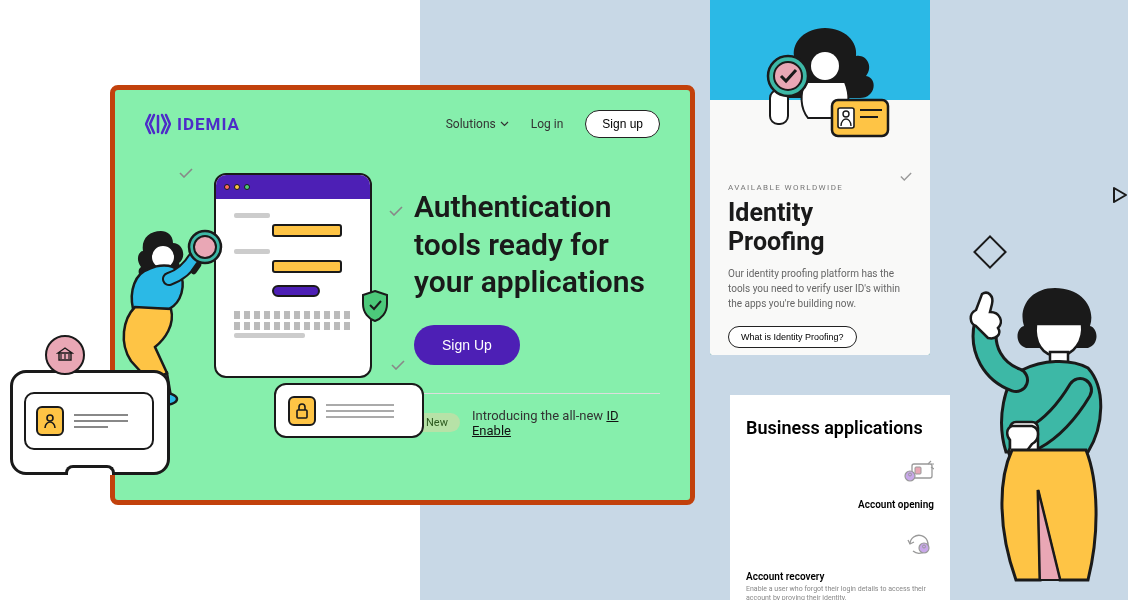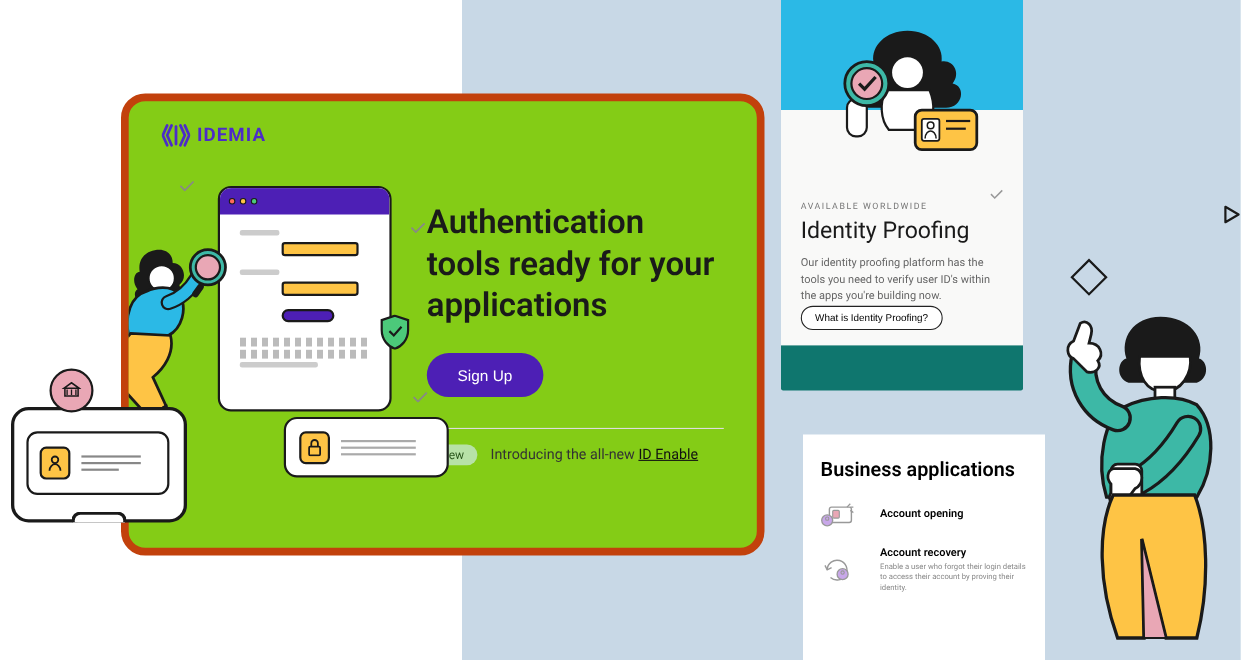--- a/index.html
+++ b/index.html
@@ -12,23 +12,23 @@
 }
 .bg-lightblue {
   position:absolute;
   top:0; left:420px; width:708px; height:600px;
   background:#c8d8e6;
 }
 .main-card {
   position:absolute;
   left:110px; top:85px;
   width:585px; height:420px;
-  background:#84cc16;
-  border:7px solid #c2410c;
-  border-radius:22px;
+  background:#86efac;
+  border:5px solid #c2410c;
+  border-radius:8px;
   overflow:hidden;
 }
 .nav {
   display:flex;
   align-items:center;
   justify-content:space-between;
   padding:20px 30px 10px 30px;
 }
 .logo {
   display:flex; align-items:center; gap:6px;
@@ -40,21 +40,22 @@
 .nav-btn {
   border:1.5px solid #222;
   border-radius:18px;
   padding:6px 16px;
   font-size:12px;
   background:#fff;
   cursor:pointer;
 }
 .hero-row {
   display:flex;
-  padding:20px 30px 0 6px;
+  padding:20px 30px 0 24px;
+  gap:10px;
 }
 .hero-illus {
   flex:0 0 265px;
   position:relative;
   height:300px;
 }
 .hero-text {
   flex:1;
   padding-top:20px;
 }
@@ -98,32 +99,32 @@
   border-radius:0 0 2px 2px;
   overflow:hidden;
 }
 .card2-top {
   background:#2bb9e6;
   height:100px;
   position:relative;
 }
 .card2-body { padding:18px 18px 14px 18px; background:#f9f9f8;}
 .eyebrow { font-size:8px; letter-spacing:1.4px; color:#777; margin-bottom:6px; margin-top:65px;}
-.card2 h2 { font-size:21px; font-weight:400; color:#1a1a1a; margin-bottom:10px;}
-.card2 p { font-size:10px; line-height:1.5; color:#666; }
+.card2 h2 { font-size:25px; font-weight:700; color:#1a1a1a; margin-bottom:10px;}
+.card2 p { font-size:10px; line-height:1.5; color:#666; margin-bottom:14px;}
 .card2 .nav-btn { font-size:9px; padding:5px 12px;text-align:right;}
 .card3 {
   position:absolute;
   left:730px; top:395px;
   width:220px; height:205px;
   background:#fff;
   padding:22px 16px 0 16px;
 }
 .card3 h2 { font-size:18px; font-weight:600; line-height:1.2; margin-bottom:18px;}
-.biz-item { display:flex; gap:24px; margin-bottom:16px; align-items:center;}
+.biz-item { display:flex; gap:12px; margin-bottom:16px; align-items:flex-end;flex-direction:column;}
 .biz-icon { width:30px; height:24px; flex:0 0 30px; display:flex; align-items:center; justify-content:center;}
 .biz-item h4 { font-size:10px; font-weight:600; margin-bottom:3px;}
 .biz-item p { font-size:7px; color:#888; line-height:1.4;}
 .deco-diamond {
   position:absolute;
   left:978px; top:240px;
   width:24px; height:24px;
   border:2px solid #1a1a1a;
   transform:rotate(45deg);
 }
@@ -242,20 +243,30 @@
   <div class="nav">
     <div class="logo">
       <svg width="26" height="22" viewBox="0 0 26 22">
         <path d="M5 2 L1 11 L5 20" stroke="#4d2cc8" stroke-width="2.5" fill="none" stroke-linecap="round"></path>
         <path d="M9 2 L5 11 L9 20" stroke="#4d2cc8" stroke-width="2.5" fill="none" stroke-linecap="round"></path>
         <path d="M17 2 L21 11 L17 20" stroke="#4d2cc8" stroke-width="2.5" fill="none" stroke-linecap="round"></path>
         <path d="M21 2 L25 11 L21 20" stroke="#4d2cc8" stroke-width="2.5" fill="none" stroke-linecap="round"></path>
         <line x1="13" y1="3" x2="13" y2="19" stroke="#4d2cc8" stroke-width="2.5" stroke-linecap="round"></line>
       </svg>
       <span>IDEMIA</span>
+    </div>
+    <div class="nav-right">
+      <span class="nav-link">
+        <span>Solutions</span>
+        <svg width="9" height="6" viewBox="0 0 9 6">
+            <path d="M1 1 L4.5 4.5 L8 1" stroke="#333" stroke-width="1.2" fill="none"></path>
+          </svg>
+      </span>
+      <span class="nav-link">Log in</span>
+      <button class="nav-btn">Sign up</button>
     </div>
   </div>
 
   <div class="hero-row">
     <div class="hero-illus">
 
       <div class="form-window">
         <div class="form-titlebar">
             <span></span>
             <span></span>

